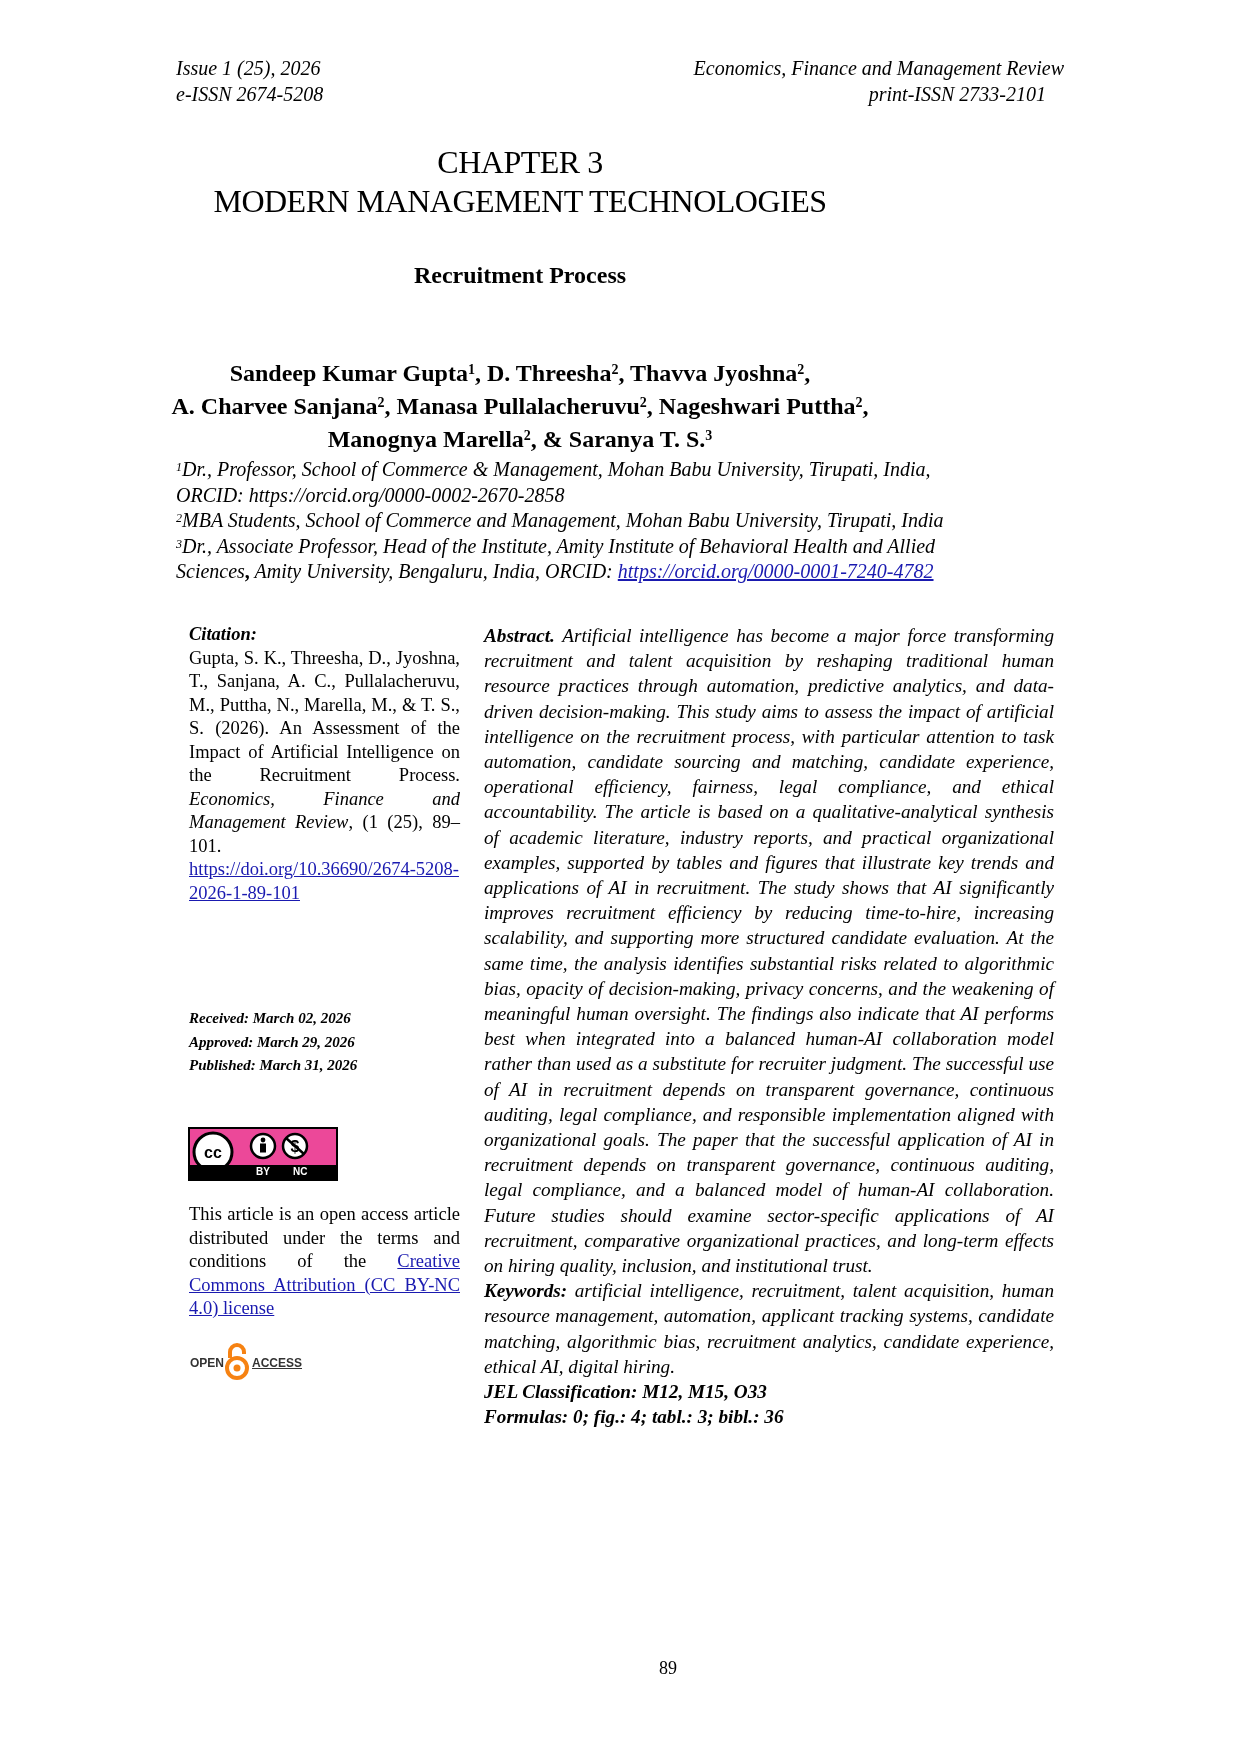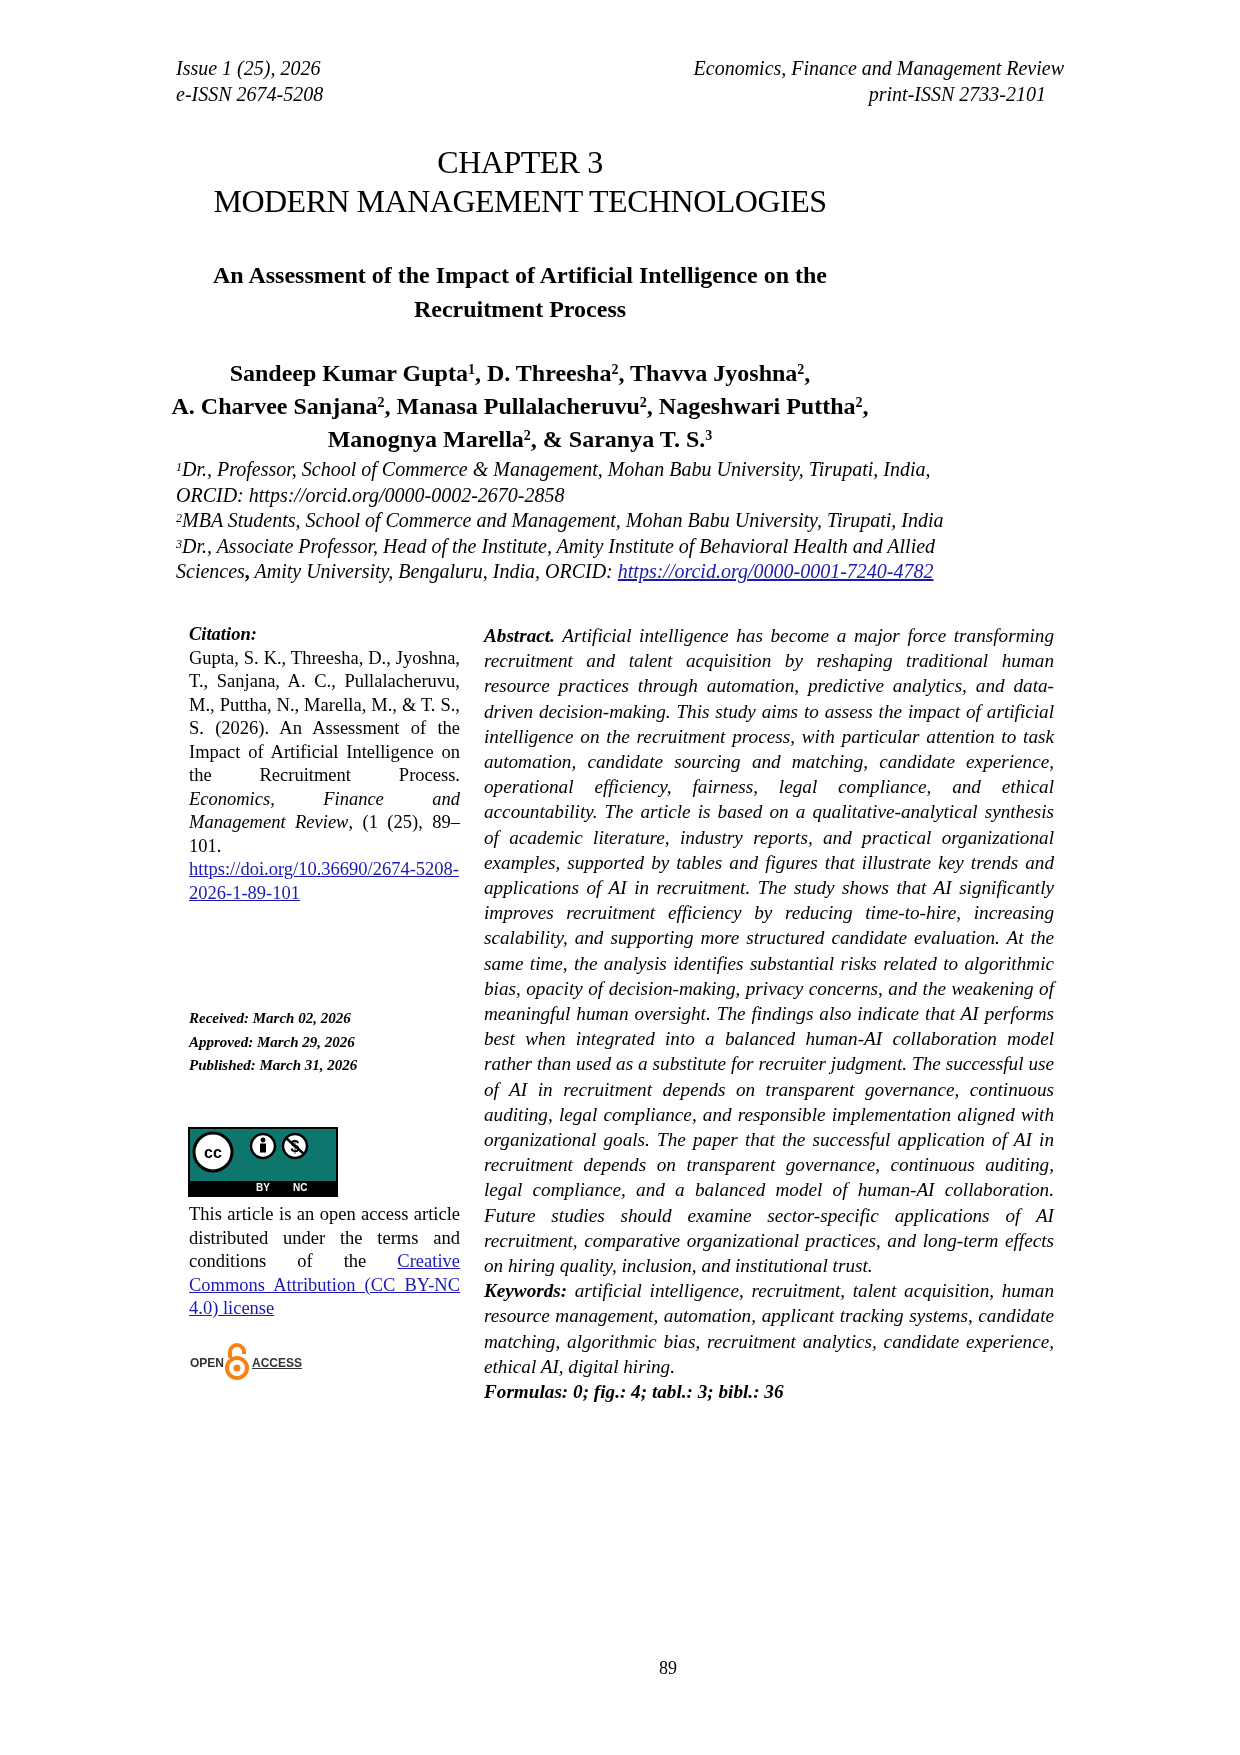--- a/index.html
+++ b/index.html
@@ -14,21 +14,21 @@
   .authors { top:357px; font-size:24px; font-weight:bold; line-height:33px; }
   .authors sup { font-size:14px; vertical-align:top; position:relative; top:-4px; }
   .affil { position:absolute; left:176px; width:890px; top:457px; font-size:20px; font-style:italic; line-height:25.5px; }
   .affil sup { font-size:12px; vertical-align:top; position:relative; top:-2px; }
   .affil .bi { font-style:normal; font-weight:bold; }
   a, .link { color:#1a1ab0; text-decoration:underline; }
   .left-col { position:absolute; left:189px; width:271px; font-size:18.5px; line-height:23.5px; text-align:justify; }
   .citation { top:623px; }
   .citation .lbl { font-weight:bold; font-style:italic; }
   .dates { position:absolute; left:189px; top:1007px; font-size:15px; font-weight:bold; font-style:italic; line-height:23.5px; }
-  .cc-badge { position:absolute; left:188px; top:1127px; width:150px; height:70px; border:2px solid #000; background:#0f766e; box-sizing:border-box; }
+  .cc-badge { position:absolute; left:188px; top:1127px; width:150px; height:54px; border:2px solid #000; background:#ec4899; box-sizing:border-box; }
   .cc-badge .bar { position:absolute; left:0; right:0; bottom:0; height:14px; background:#000; }
   .cc-badge .by, .cc-badge .nc { position:absolute; bottom:1px; color:#fff; font-family:"Liberation Sans",sans-serif; font-weight:bold; font-size:10px; line-height:12px; }
   .cc-badge .by { left:66px; } .cc-badge .nc { left:103px; }
   .oa-text { top:1203px; }
   .oa-logo { position:absolute; left:190px; top:1342px; height:40px; width:110px; }
   .oa-logo .w { position:absolute; top:14px; font-family:"Liberation Sans",sans-serif; font-weight:bold; font-size:12px; color:#333; }
   .right-col { position:absolute; left:484px; width:570px; top:623px; font-size:19.2px; line-height:25.2px; text-align:justify; font-style:italic; }
   .right-col .b { font-weight:bold; }
   .meta-line { font-weight:bold; font-style:italic; }
   .pagenum { position:absolute; left:0; width:1240px; top:1658px; text-align:center; font-size:18px;padding-left:48px; }
@@ -44,21 +44,20 @@
   <div>Economics, Finance and Management Review</div>
   <div class="l2">print-ISSN 2733-2101</div>
 </div>
 
 <div class="center chapter">
   <div>CHAPTER 3</div>
   <div>MODERN MANAGEMENT TECHNOLOGIES</div>
 </div>
 
 <div class="center title">
-  <div>An Assessment of the Impact of Artificial Intelligence on the</div>
   <div>Recruitment Process</div>
 </div>
 
 <div class="center authors">
   <div>
     <span>Sandeep Kumar Gupta</span><sup>1</sup><span>, </span>
     <span>D. Threesha</span><sup>2</sup><span>, </span>
     <span>Thavva Jyoshna</span><sup>2</sup><span>,</span>
   </div>
   <div>
@@ -118,16 +117,17 @@
     <path d="M8 16 V10 A7 7 0 0 1 22 10 V12" fill="none" stroke="#f68212" stroke-width="4"></path>
     <circle cx="15" cy="26" r="10" fill="none" stroke="#f68212" stroke-width="4"></circle>
     <circle cx="15" cy="26" r="3.5" fill="#f68212"></circle>
   </svg>
   <span class="w" style="left:62px;text-decoration:underline;">ACCESS</span>
 </div>
 
 <div class="right-col">
   <div><span class="b" style="font-style:italic;">Abstract.</span> <span>Artificial intelligence has become a major force transforming recruitment and talent acquisition by reshaping traditional human resource practices through automation, predictive analytics, and data-driven decision-making. This study aims to assess the impact of artificial intelligence on the recruitment process, with particular attention to task automation, candidate sourcing and matching, candidate experience, operational efficiency, fairness, legal compliance, and ethical accountability. The article is based on a qualitative-analytical synthesis of academic literature, industry reports, and practical organizational examples, supported by tables and figures that illustrate key trends and applications of AI in recruitment. The study shows that AI significantly improves recruitment efficiency by reducing time-to-hire, increasing scalability, and supporting more structured candidate evaluation. At the same time, the analysis identifies substantial risks related to algorithmic bias, opacity of decision-making, privacy concerns, and the weakening of meaningful human oversight. The findings also indicate that AI performs best when integrated into a balanced human-AI collaboration model rather than used as a substitute for recruiter judgment. The successful use of AI in recruitment depends on transparent governance, continuous auditing, legal compliance, and responsible implementation aligned with organizational goals. The paper that the successful application of AI in recruitment depends on transparent governance, continuous auditing, legal compliance, and a balanced model of human-AI collaboration. Future studies should examine sector-specific applications of AI recruitment, comparative organizational practices, and long-term effects on hiring quality, inclusion, and institutional trust.</span></div>
   <div><span class="b">Keywords:</span><span> artificial intelligence, recruitment, talent acquisition, human resource management, automation, applicant tracking systems, candidate matching, algorithmic bias, recruitment analytics, candidate experience, ethical AI, digital hiring.</span></div>
+  <div class="meta-line">JEL Classification: M12, M15, O33</div>
   <div class="meta-line">Formulas: 0; fig.: 4; tabl.: 3; bibl.: 36</div>
 </div>
 
 <div class="pagenum">89</div>
 
 </body></html>

